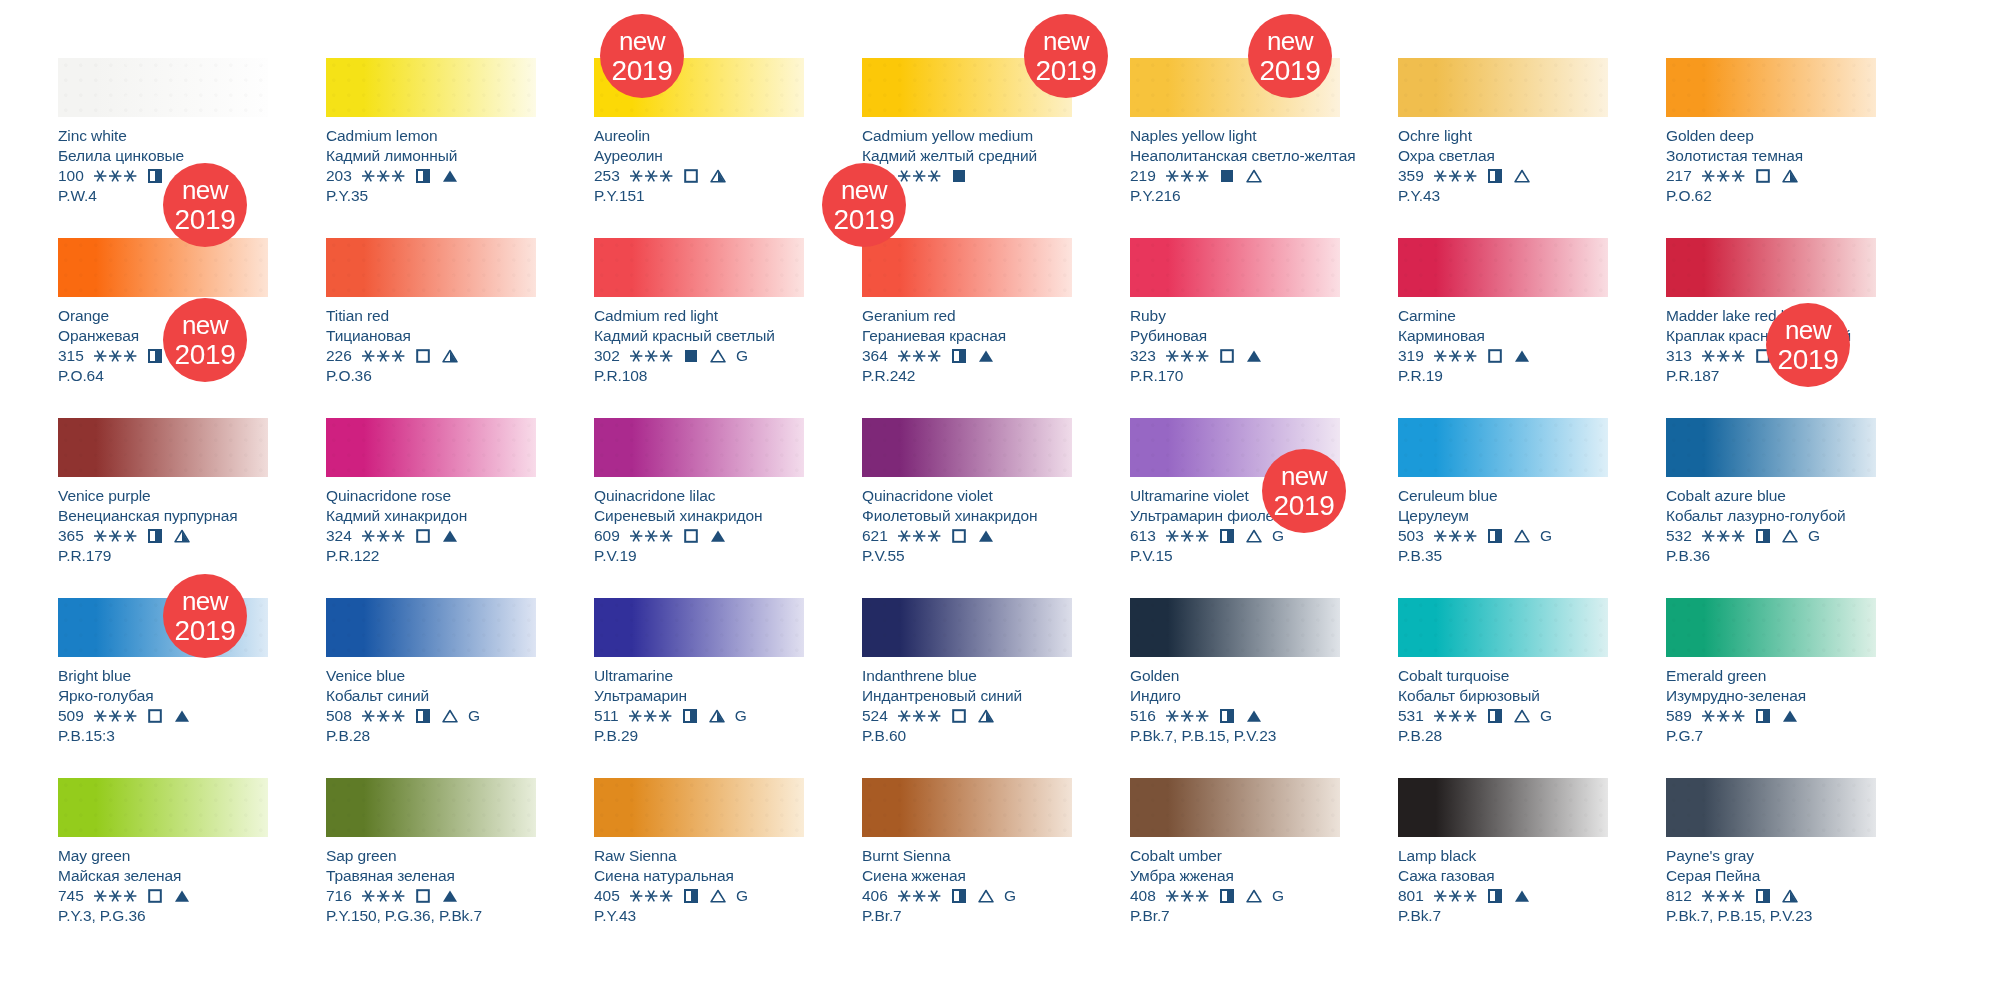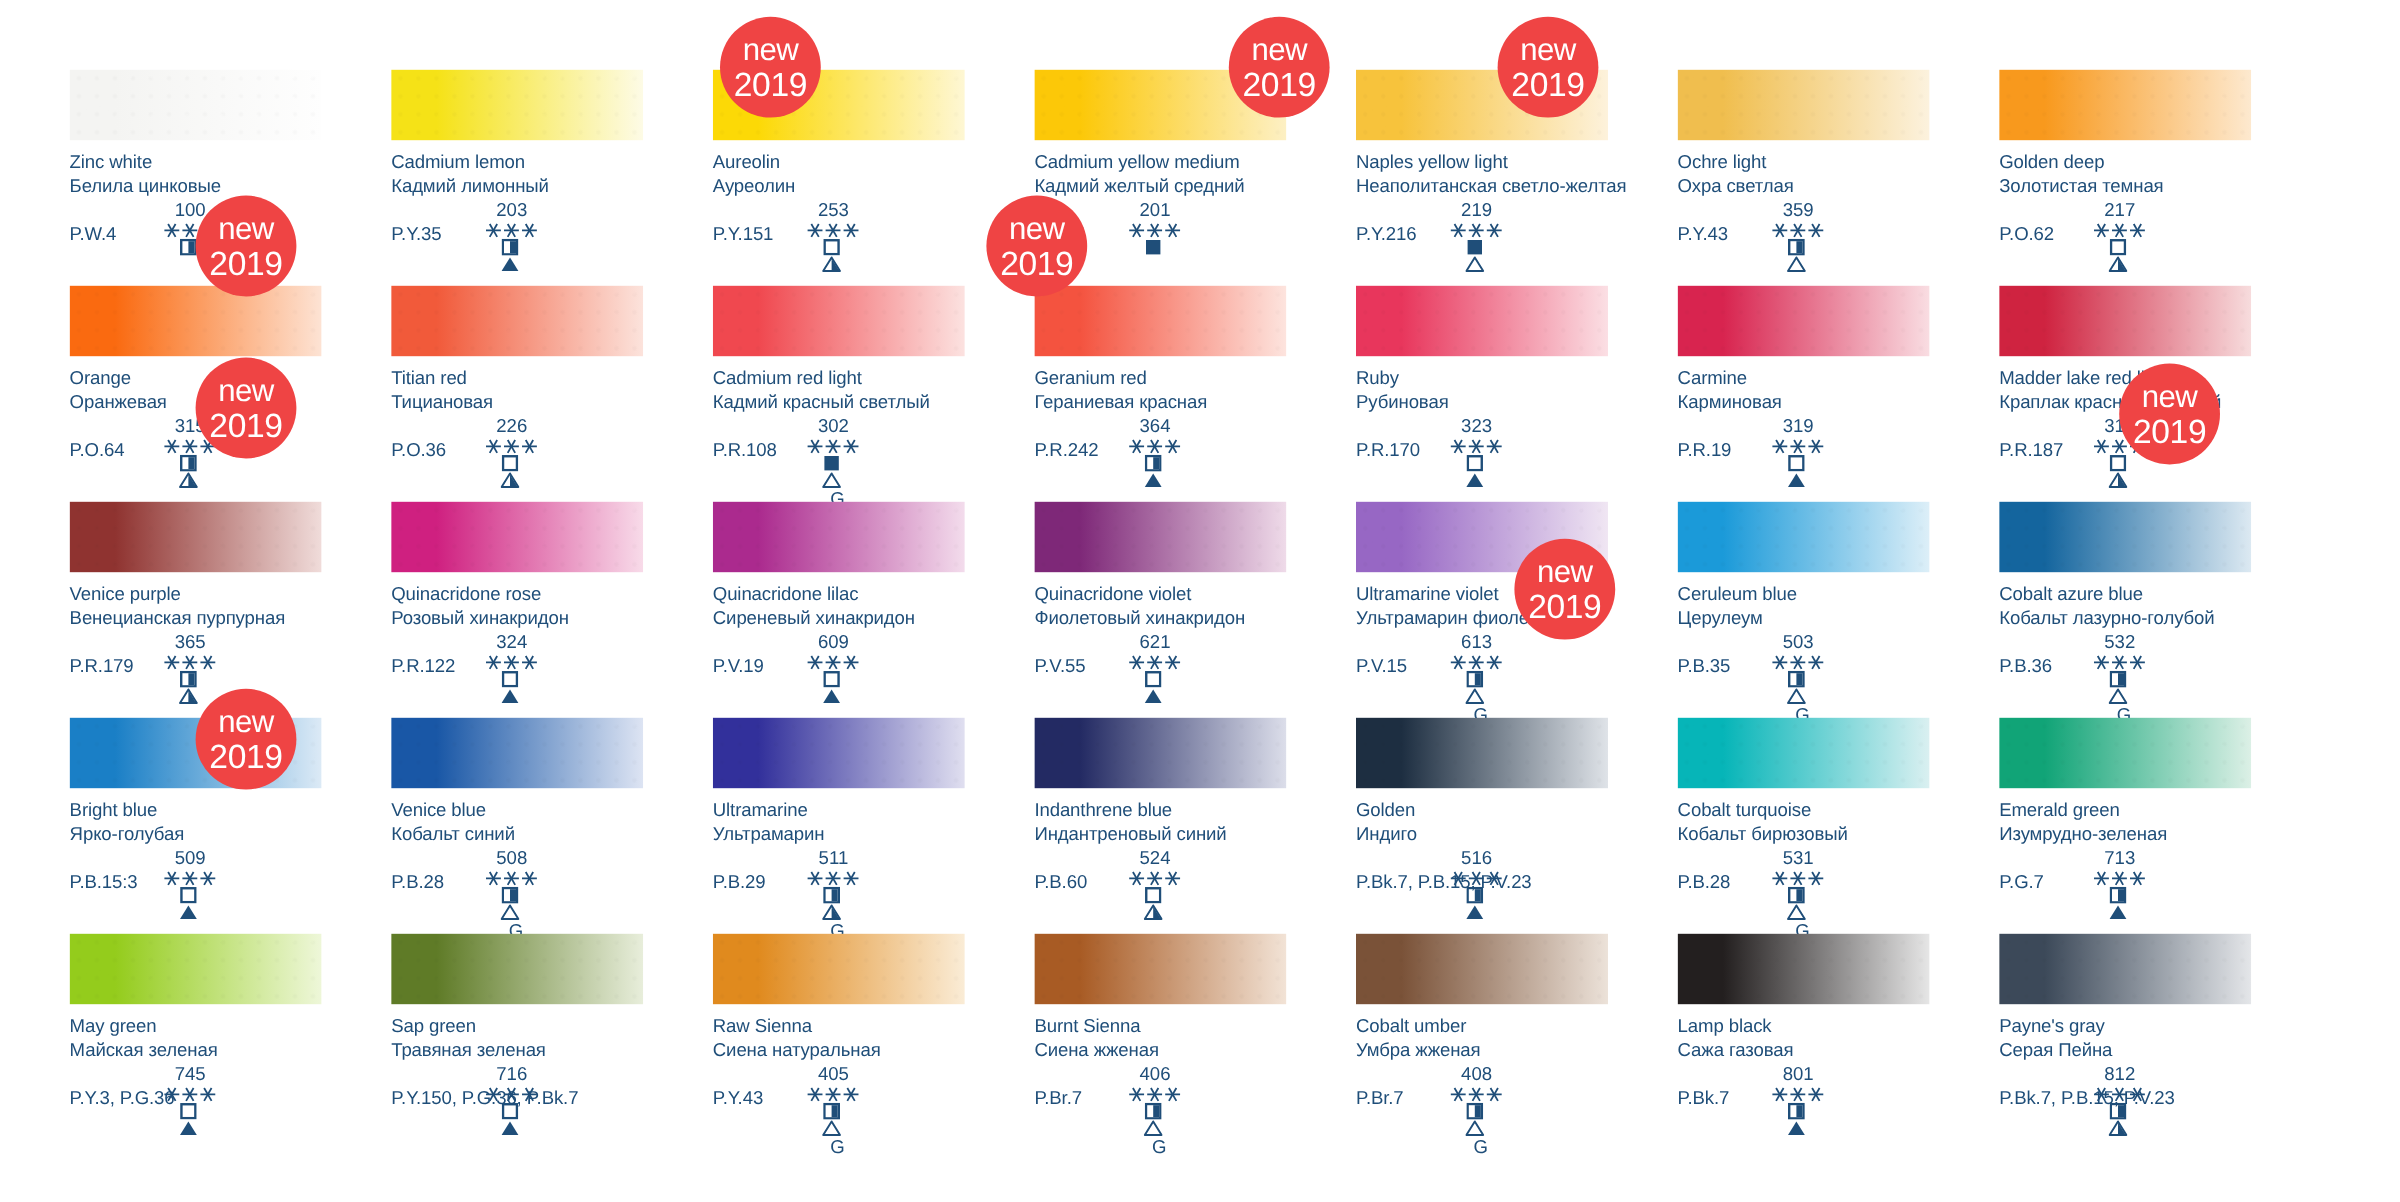--- a/index.html
+++ b/index.html
@@ -71,21 +71,20 @@
     letter-spacing:-0.1px;
   }
   .codeline{
     display:flex;
     align-items:center;
     gap:0;
     font-size:15.5px;
     color:#1f4e79;
     white-space:nowrap;
     height:20px;
-    flex-direction:column;
   }
   .codeline .num{margin-right:9px;}
   .stars{
     display:inline-flex;
     align-items:center;
     margin-right:10px;
     letter-spacing:-1px;
   }
   .stars svg{display:block;}
   .sym{
@@ -695,21 +694,21 @@
           <div class="pigment">P.R.179</div>
         </div>
       </div>
       <div class="cell">
         <div class="swatch">
           <div class="wash" style="background: linear-gradient(90deg, rgb(207, 32, 128) 0%, rgb(207, 32, 128) 18%, rgb(248, 219, 233) 100%);"></div>
           <div class="grain"></div>
         </div>
         <div class="info">
           <div class="name-en">Quinacridone rose</div>
-          <div class="name-ru">Розовый хинакридон</div>
+          <div class="name-ru">Кадмий хинакридон</div>
           <div class="codeline">
             <span class="num">324</span>
             <span class="stars">
               <svg width="45" height="14" viewBox="0 0 45 14">
                 <line x1="13.40" y1="7.00" x2="1.00" y2="7.00" stroke="#1f4e79" stroke-width="1.5"></line>
                 <line x1="10.30" y1="12.37" x2="4.10" y2="1.63" stroke="#1f4e79" stroke-width="1.5"></line>
                 <line x1="4.10" y1="12.37" x2="10.30" y2="1.63" stroke="#1f4e79" stroke-width="1.5"></line>
                 <line x1="28.40" y1="7.00" x2="16.00" y2="7.00" stroke="#1f4e79" stroke-width="1.5"></line>
                 <line x1="25.30" y1="12.37" x2="19.10" y2="1.63" stroke="#1f4e79" stroke-width="1.5"></line>
                 <line x1="19.10" y1="12.37" x2="25.30" y2="1.63" stroke="#1f4e79" stroke-width="1.5"></line>
@@ -1156,21 +1155,21 @@
       </div>
       <div class="cell">
         <div class="swatch">
           <div class="wash" style="background: linear-gradient(90deg, rgb(17, 164, 119) 0%, rgb(17, 164, 119) 18%, rgb(220, 240, 230) 100%);"></div>
           <div class="grain"></div>
         </div>
         <div class="info">
           <div class="name-en">Emerald green</div>
           <div class="name-ru">Изумрудно-зеленая</div>
           <div class="codeline">
-            <span class="num">713</span>
+            <span class="num">589</span>
             <span class="stars">
               <svg width="45" height="14" viewBox="0 0 45 14">
                 <line x1="13.40" y1="7.00" x2="1.00" y2="7.00" stroke="#1f4e79" stroke-width="1.5"></line>
                 <line x1="10.30" y1="12.37" x2="4.10" y2="1.63" stroke="#1f4e79" stroke-width="1.5"></line>
                 <line x1="4.10" y1="12.37" x2="10.30" y2="1.63" stroke="#1f4e79" stroke-width="1.5"></line>
                 <line x1="28.40" y1="7.00" x2="16.00" y2="7.00" stroke="#1f4e79" stroke-width="1.5"></line>
                 <line x1="25.30" y1="12.37" x2="19.10" y2="1.63" stroke="#1f4e79" stroke-width="1.5"></line>
                 <line x1="19.10" y1="12.37" x2="25.30" y2="1.63" stroke="#1f4e79" stroke-width="1.5"></line>
                 <line x1="43.40" y1="7.00" x2="31.00" y2="7.00" stroke="#1f4e79" stroke-width="1.5"></line>
                 <line x1="40.30" y1="12.37" x2="34.10" y2="1.63" stroke="#1f4e79" stroke-width="1.5"></line>

